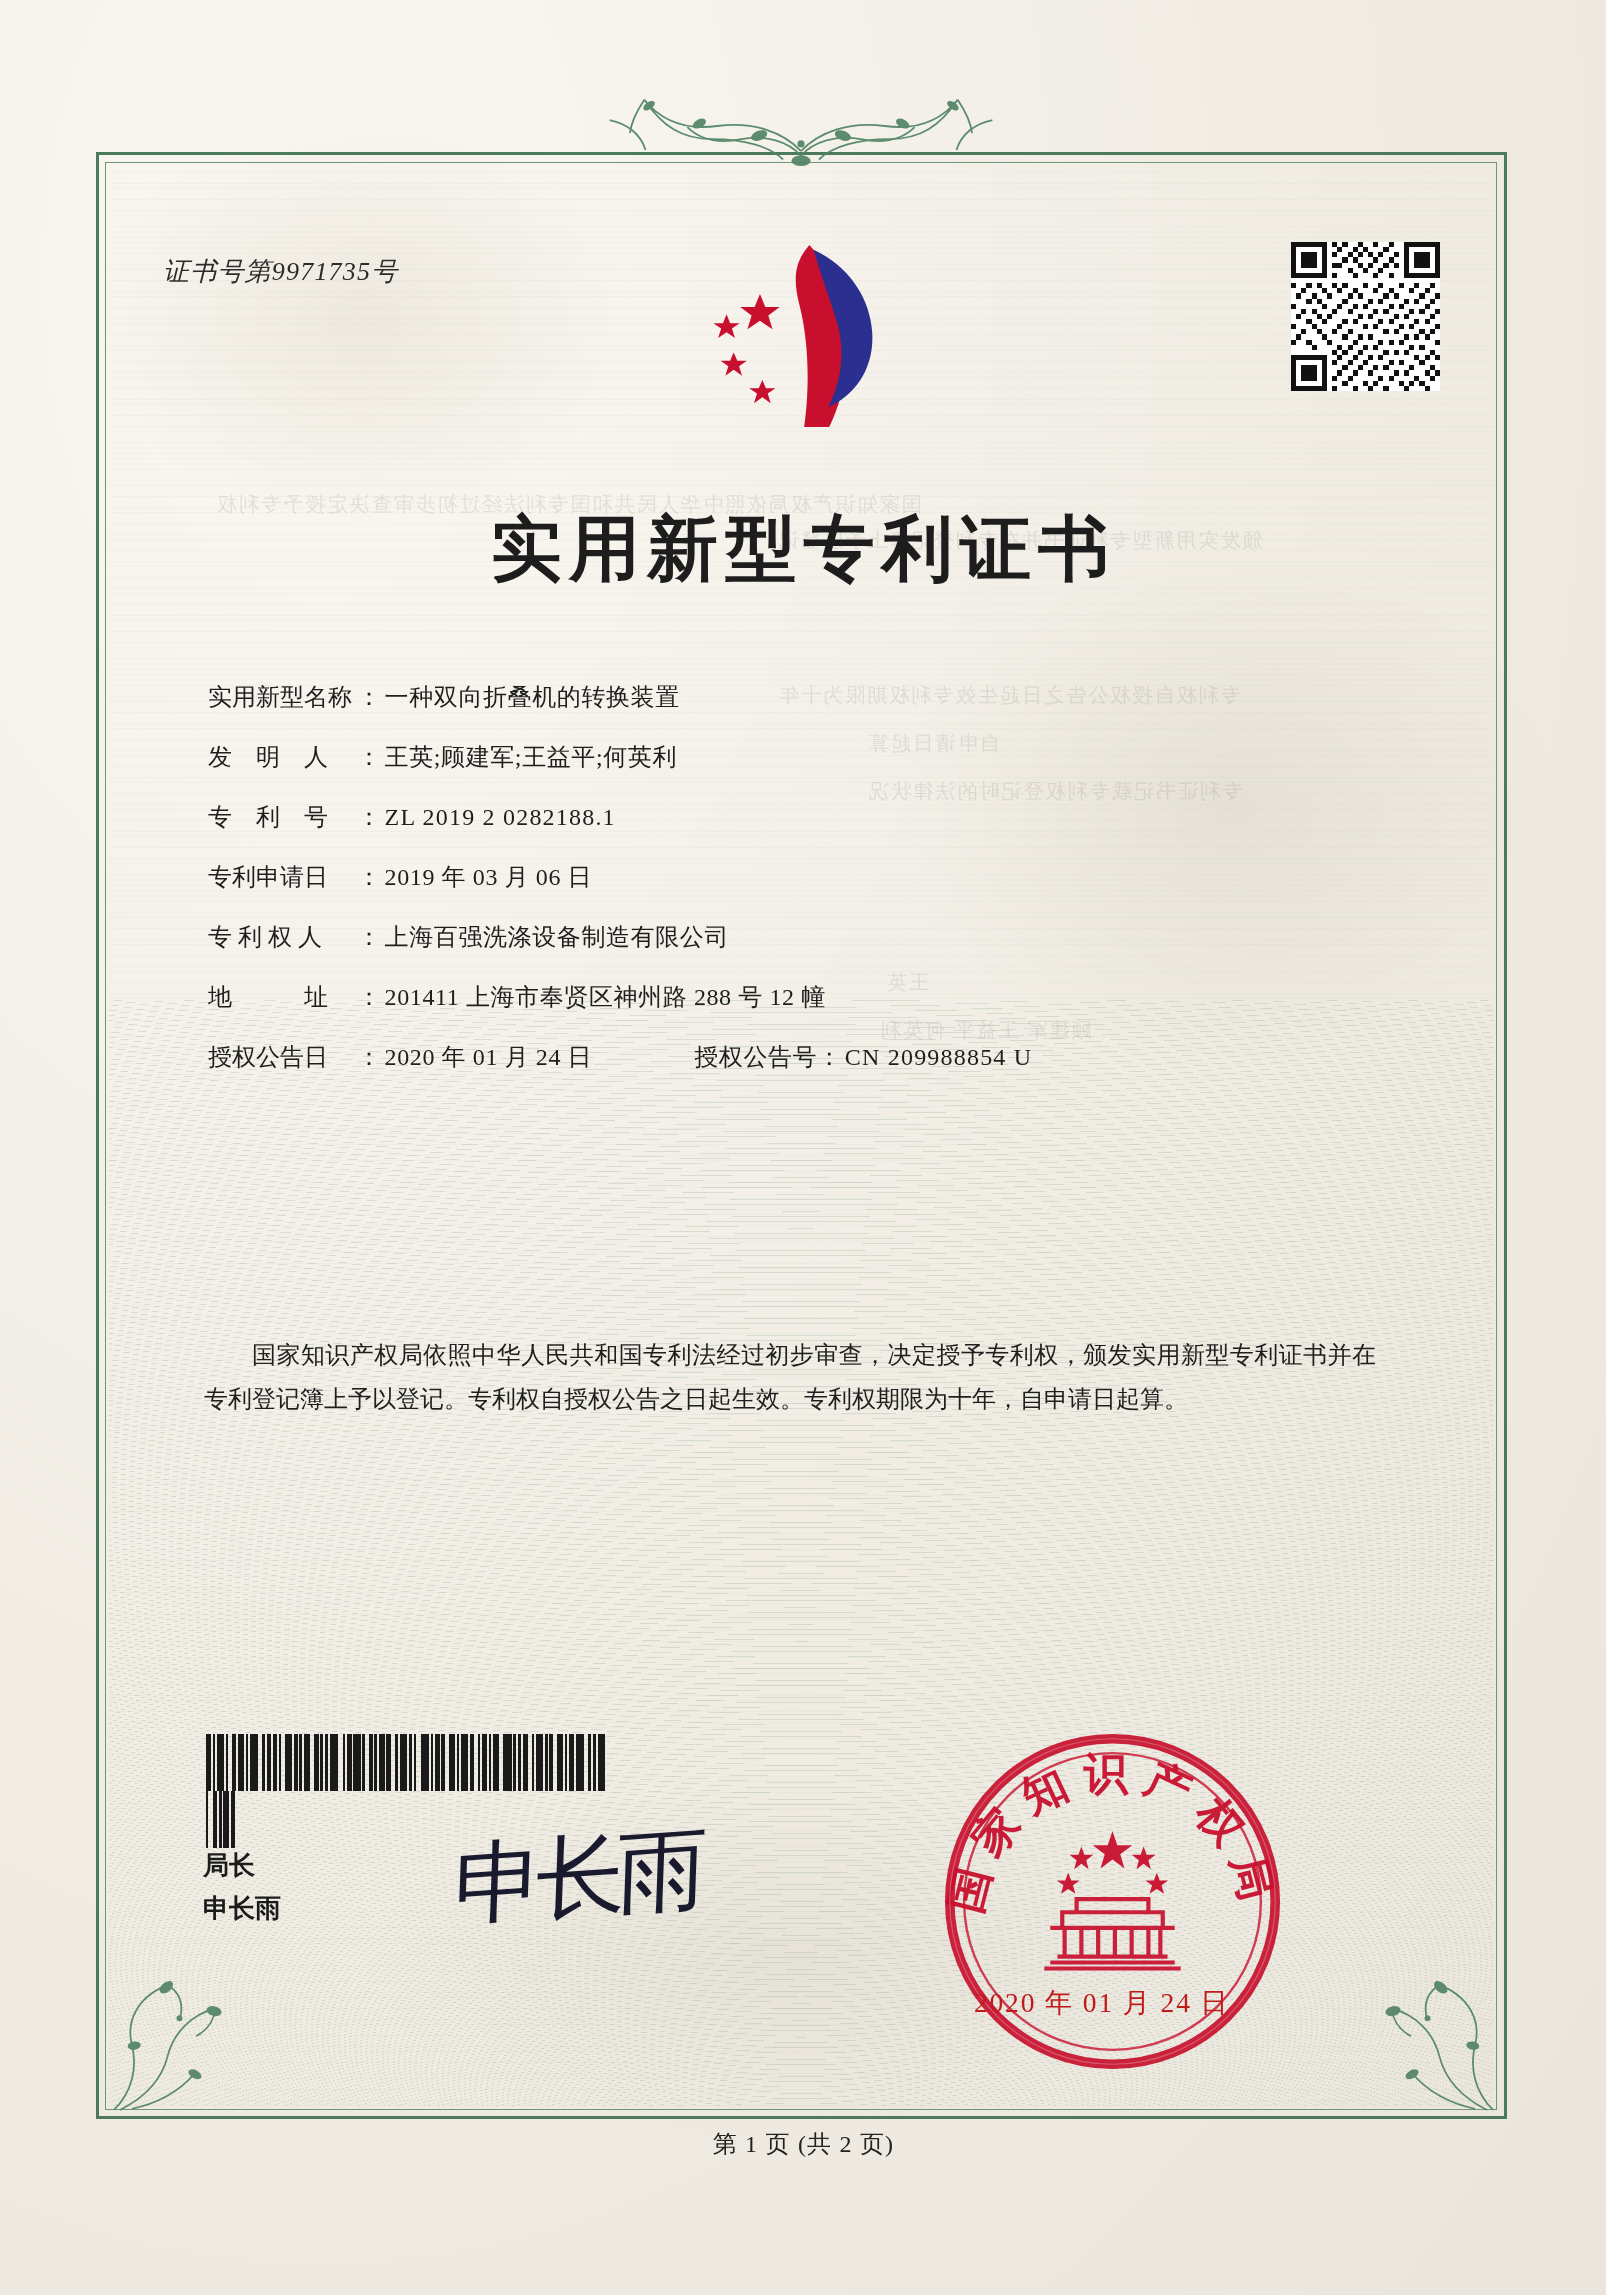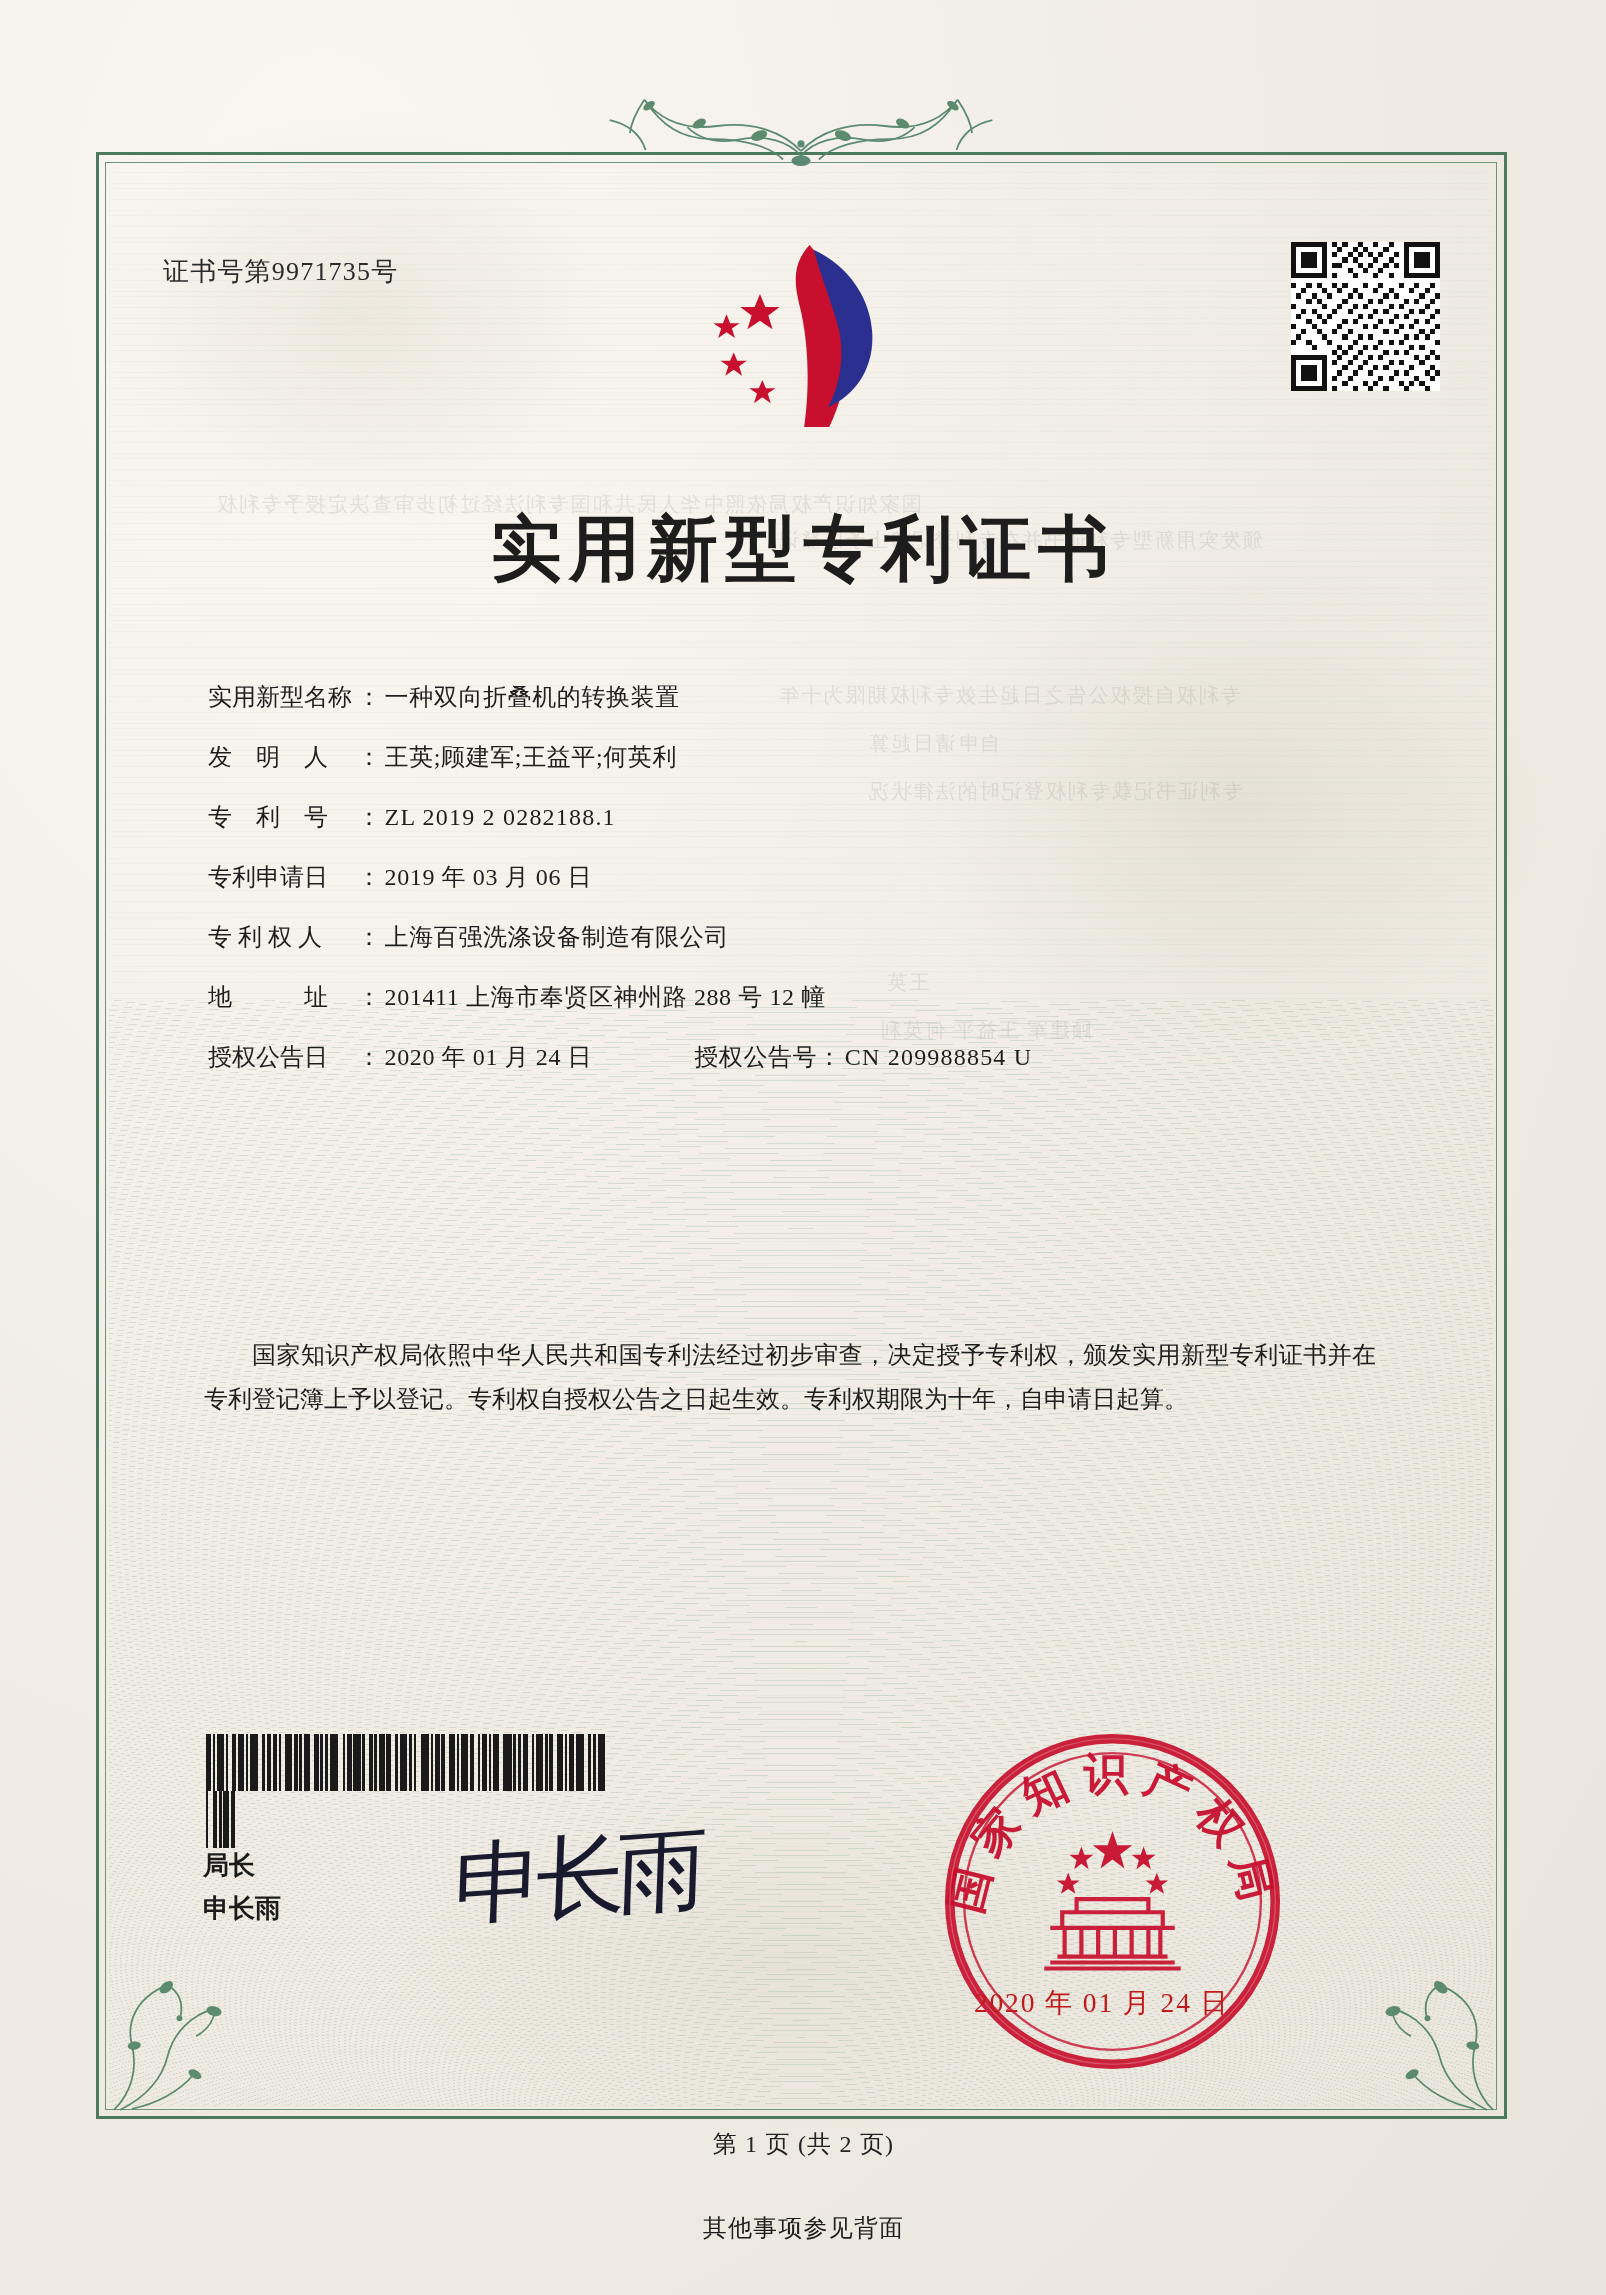--- a/index.html
+++ b/index.html
@@ -108,20 +108,21 @@
 
   
   .cert-no {
     position: absolute;
     left: 163px;
     top: 254px;
     font-size: 26px;
     letter-spacing: 1.2px;
     color: #2b2b2b;
     white-space: nowrap;
+    font-style: italic;
   }
 
   .emblem {
     position: absolute;
     left: 687px;
     top: 239px;
     width: 251px;
     height: 197px;
   }
 
@@ -693,16 +694,15 @@
         <polygon points="352,208 357,222 372,222 360,231 364,246 352,237 340,246 344,231 332,222 347,222"></polygon>
         <polygon points="226,252 231,265 245,265 234,273 238,287 226,279 214,287 218,273 207,265 221,265"></polygon>
         <polygon points="374,252 379,265 393,265 382,273 386,287 374,279 362,287 366,273 355,265 369,265"></polygon>
       </g>
       <circle cx="300" cy="300" r="272" fill="none" stroke="#ffffff" stroke-width="2" opacity="0.25"></circle>
     </svg>
   </div>
   <div class="seal-date">2020 年 01 月 24 日</div>
 
   <div class="page-num">第 1 页 (共 2 页)</div>
-  <div class="footnote">其他事项参见背面</div>
 
 </div>
 
 
 </body></html>

